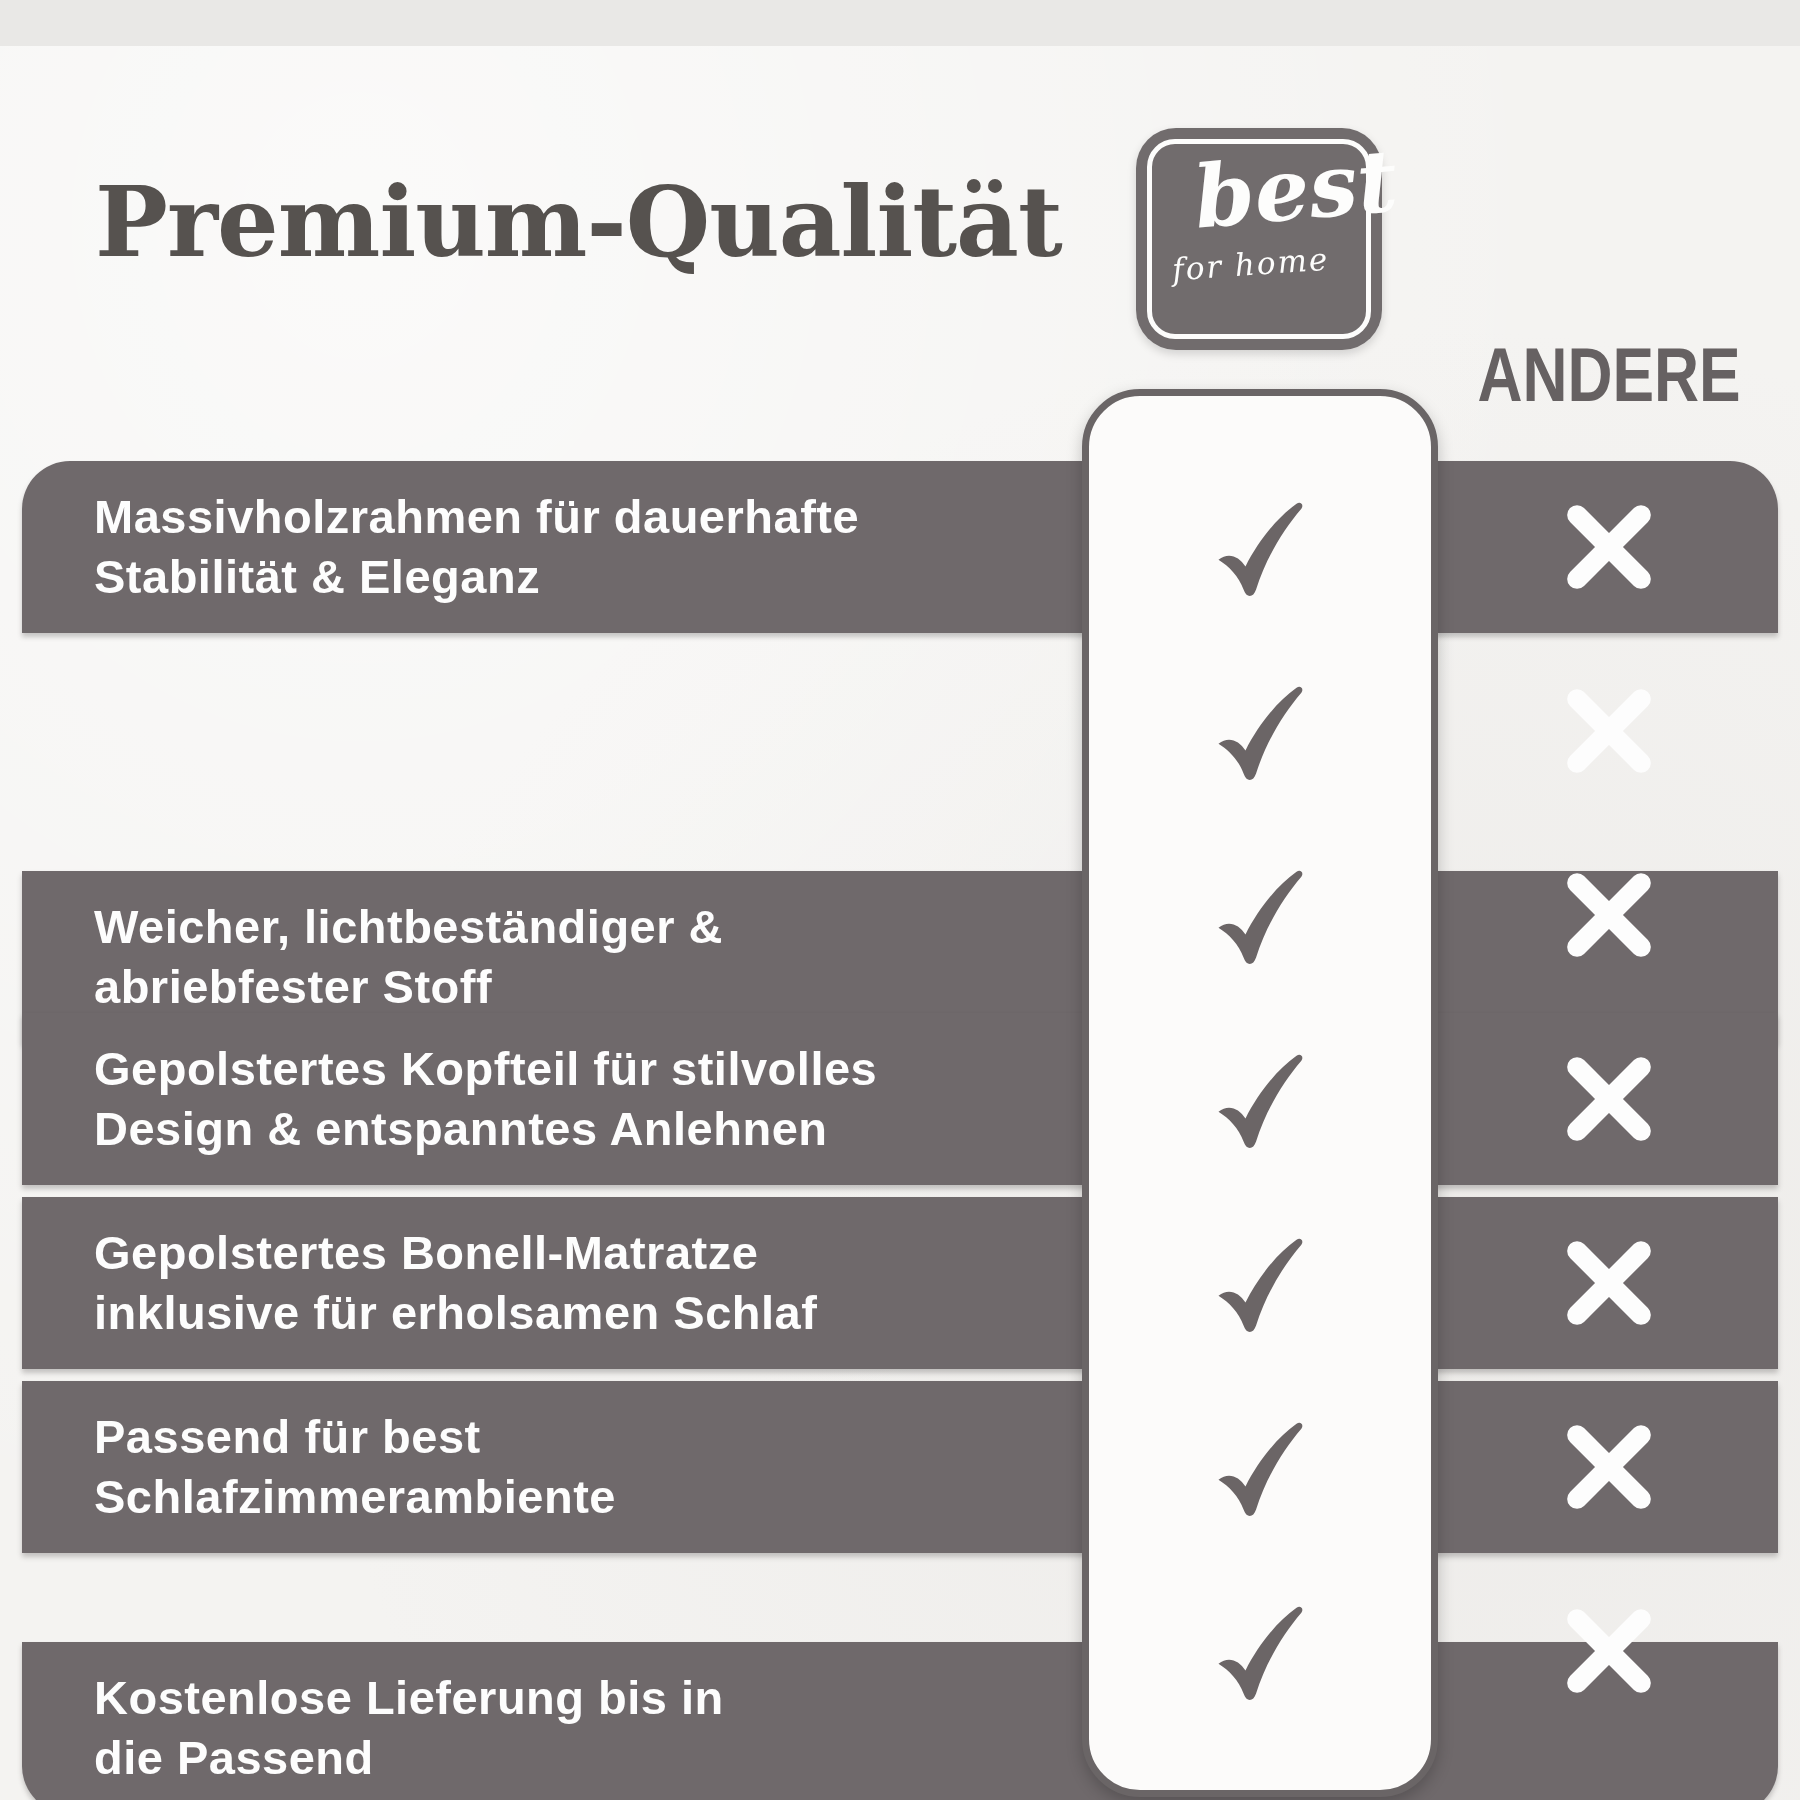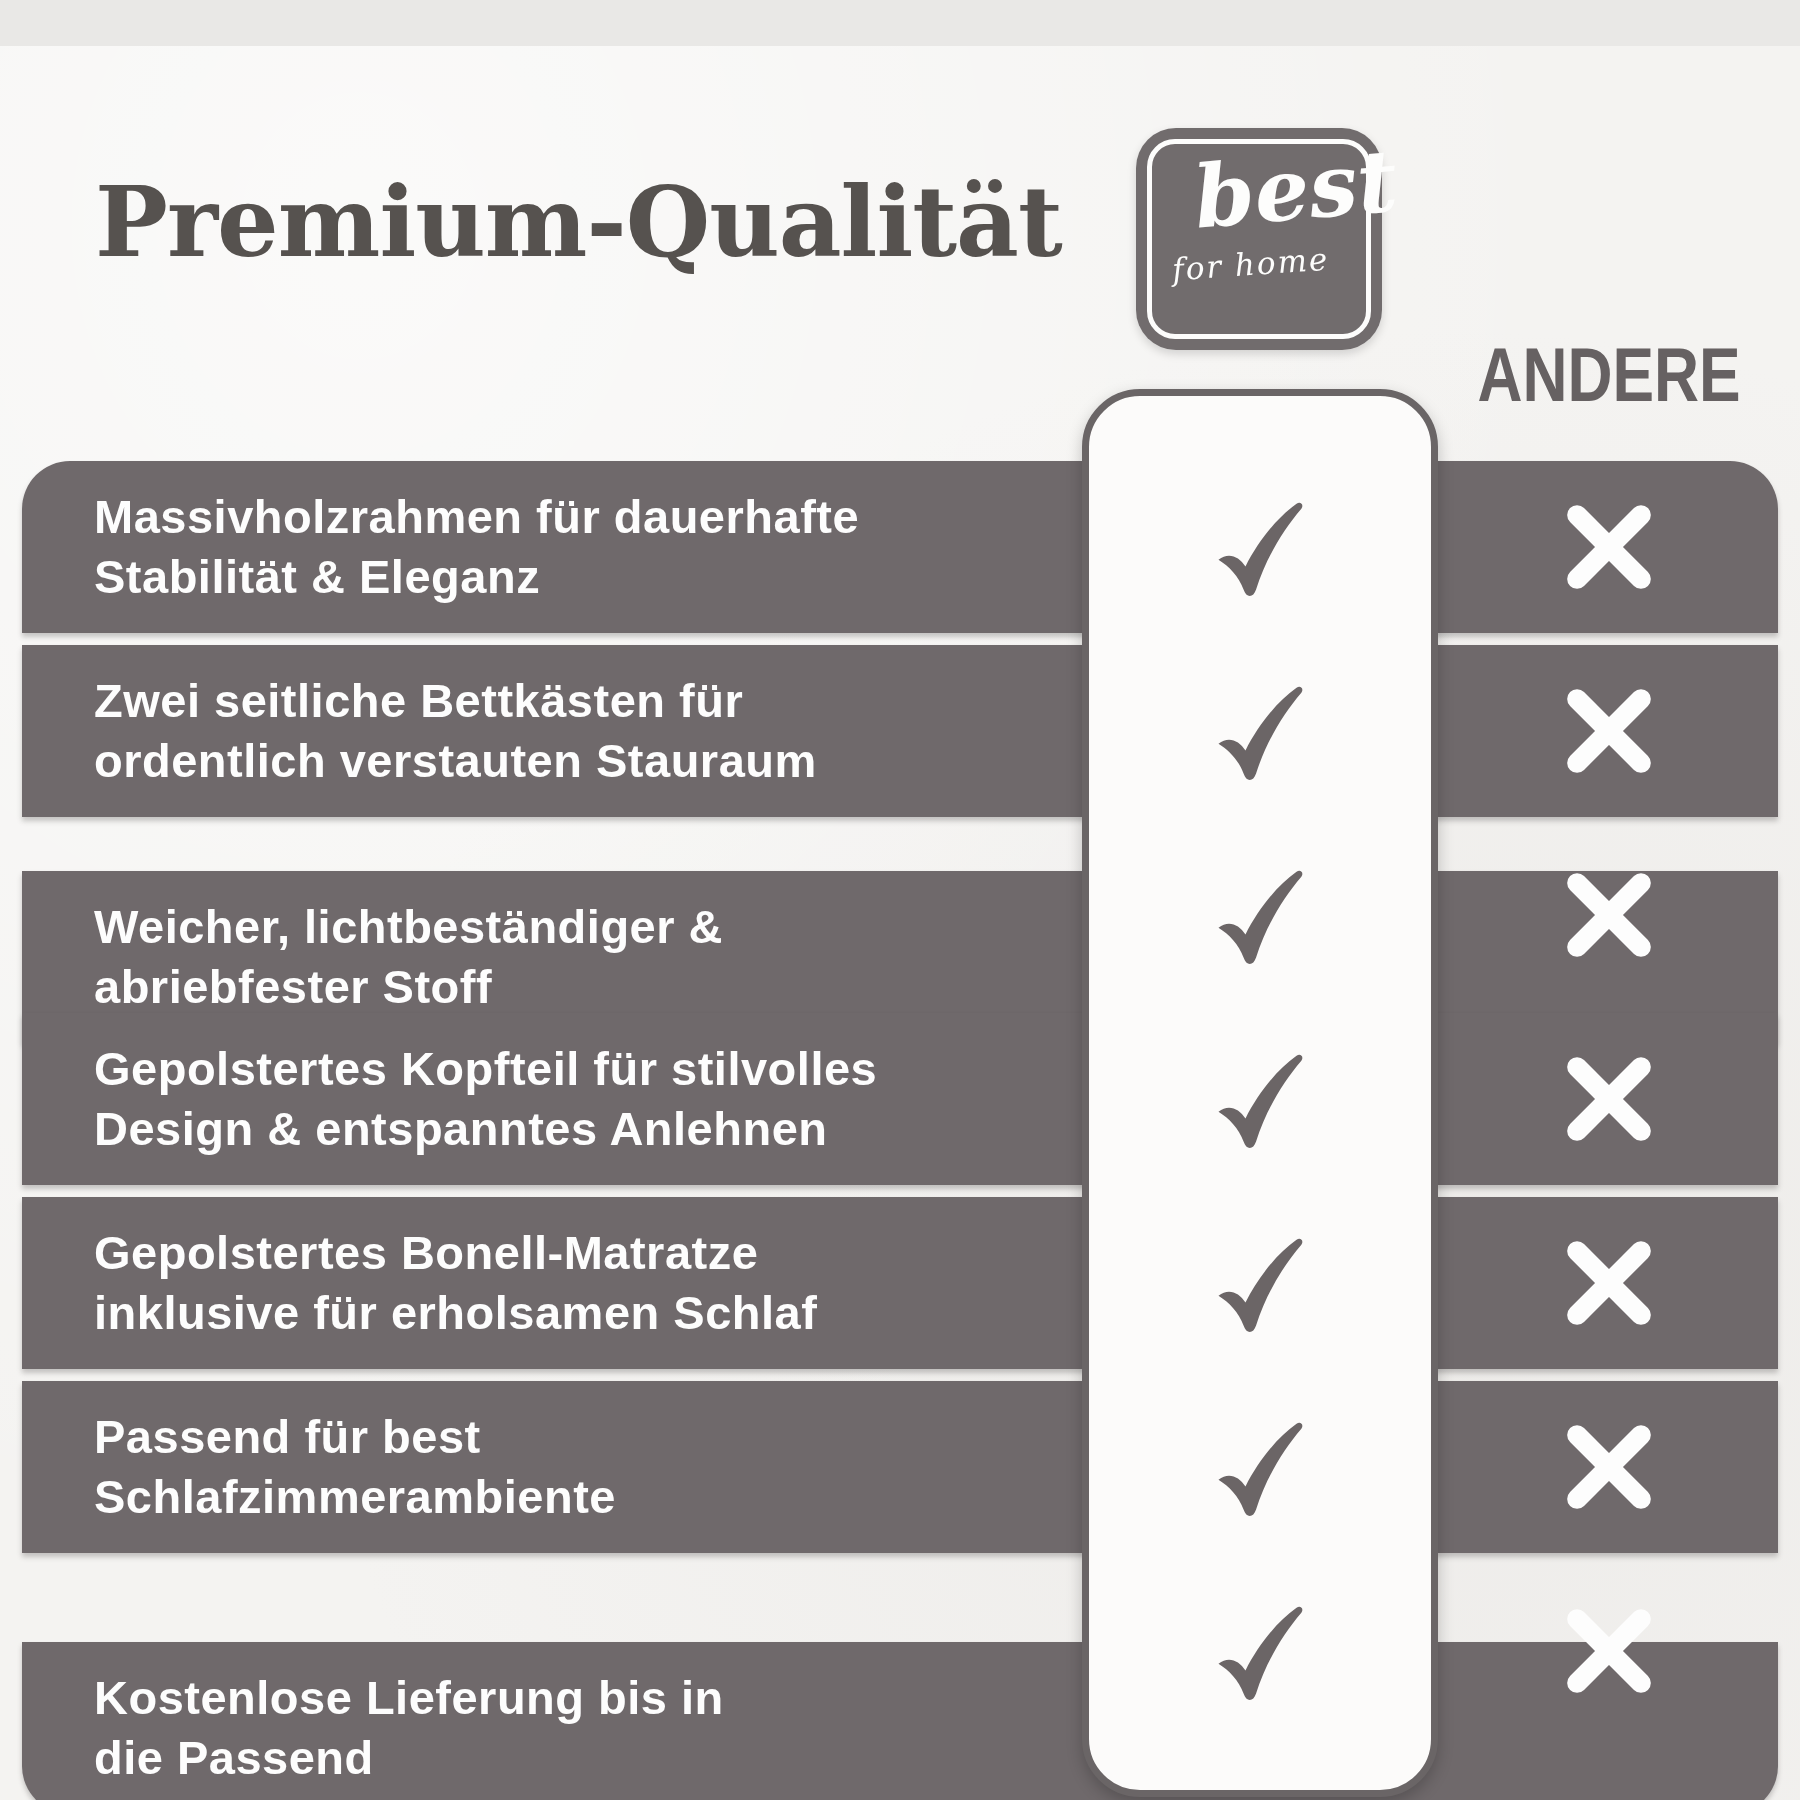--- a/index.html
+++ b/index.html
@@ -89,24 +89,20 @@
   </div>
 
   <div class="other-header">ANDERE</div>
 
   <div class="brand-column"></div>
 
   <div class="row row-first" style="top:415px">
     <span>Massivholzrahmen für dauerhafte</span>
     <span>Stabilität &amp; Eleganz</span>
   </div>
-  <div class="row" style="top:599px">
-    <span>Zwei seitliche Bettkästen für</span>
-    <span>ordentlich verstauten Stauraum</span>
-  </div>
   <div class="row" style="top:825px">
     <span>Weicher, lichtbeständiger &amp;</span>
     <span>abriebfester Stoff</span>
   </div>
   <div class="row" style="top:967px">
     <span>Gepolstertes Kopfteil für stilvolles</span>
     <span>Design &amp; entspanntes Anlehnen</span>
   </div>
   <div class="row" style="top:1151px">
     <span>Gepolstertes Bonell-Matratze</span>

